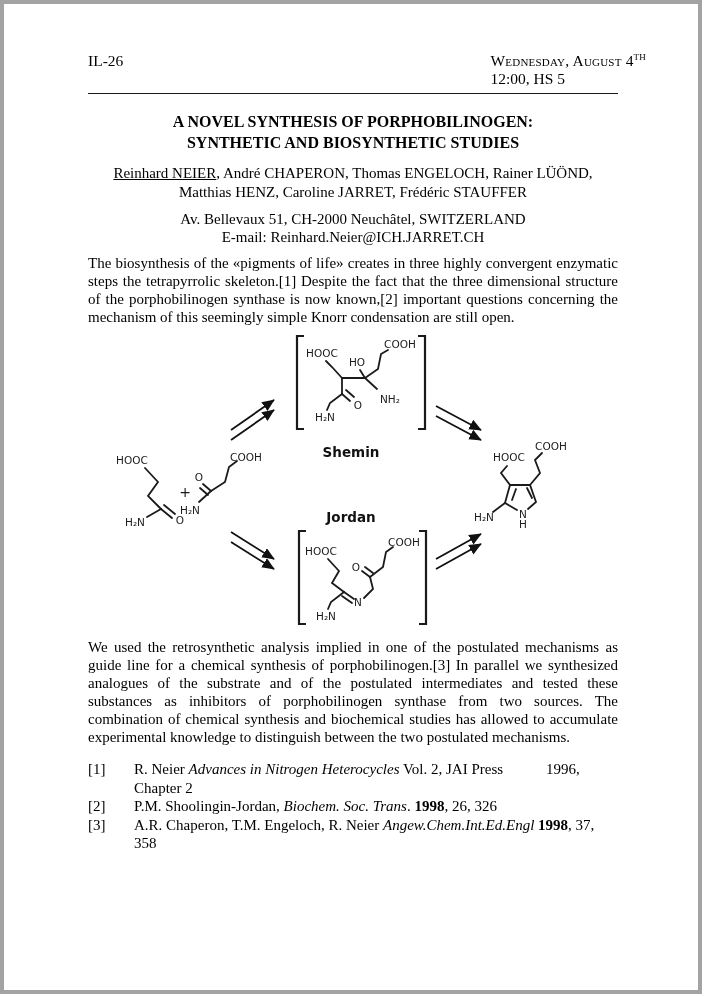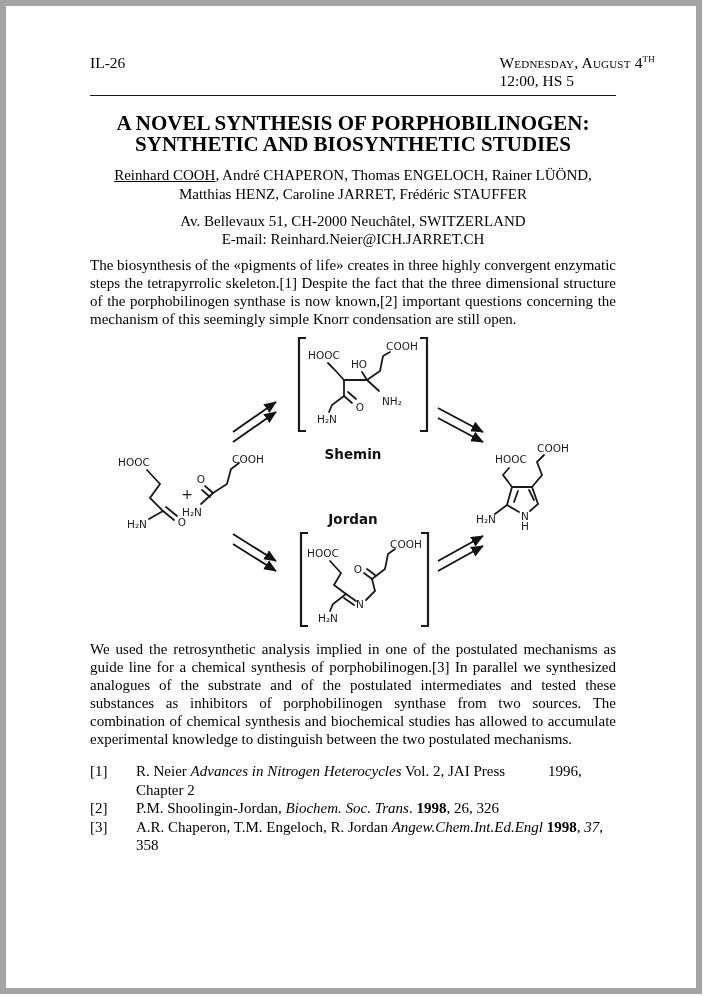--- a/index.html
+++ b/index.html
@@ -1,27 +1,27 @@
 <!DOCTYPE html>
 <html><head>
 <meta charset="utf-8">
 <style>
   html,body{margin:0;padding:0;background:#ffffff;}
   .page{
-    width:702px;height:994px;border:6px solid #a3a3a3;background:#ffffff;
+    width:702px;height:994px;border:4px solid #a3a3a3;background:#ffffff;
     box-sizing:border-box;padding:48px 80px 0 84px;color:#000;
     font-family:"Liberation Serif", serif;position:relative;overflow:hidden;
   }
   .hdr{display:flex;justify-content:space-between;align-items:baseline;
        font-size:15.5px;border-bottom:1.8px solid #1a1a1a;padding-bottom:5px;}
   .hdr-right{display:flex;align-items:baseline;flex-direction:column;}
   .hdr-date{font-variant:small-caps;letter-spacing:.2px;}
   .hdr-sup{font-size:9px;vertical-align:super;line-height:0;}
-  .hdr-time{margin-left:39px;}
-  .title{margin-top:17px;text-align:center;font-weight:bold;font-size:21px;line-height:21px;}
+  .hdr-time{margin-left:28px;}
+  .title{margin-top:17px;text-align:center;font-weight:bold;font-size:16px;line-height:21px;}
   .authors{margin-top:11px;text-align:center;font-size:15px;line-height:19px;}
   .authors .u{text-decoration:underline;}
   .affil{margin-top:8px;text-align:center;font-size:15px;line-height:18px;}
   .para{margin-top:8px;font-size:15px;line-height:18px;text-align:justify;}
   .scheme{margin-top:4px;height:302px;}
   .scheme svg{display:block;}
   .scheme text{font-family:"DejaVu Sans","Liberation Sans",sans-serif;font-size:10.5px;fill:#1a1a1a;}
   .scheme text.mech{font-size:13.5px;font-weight:bold;fill:#111;}
   .scheme text.plus{font-size:14px;font-family:"DejaVu Sans",sans-serif;}
   .bond{stroke:#1a1a1a;stroke-width:1.8;fill:none;stroke-linecap:round;}
@@ -45,21 +45,21 @@
       <span class="hdr-time">12:00, HS 5</span>
     </span>
   </div>
 
   <div class="title">
     <div>A NOVEL SYNTHESIS OF PORPHOBILINOGEN:</div>
     <div>SYNTHETIC AND BIOSYNTHETIC STUDIES</div>
   </div>
 
   <div class="authors">
-    <div><span class="u">Reinhard COOH</span><span>, André CHAPERON, Thomas ENGELOCH, Rainer LÜÖND,</span></div>
+    <div><span class="u">Reinhard NEIER</span><span>, André CHAPERON, Thomas ENGELOCH, Rainer LÜÖND,</span></div>
     <div>Matthias HENZ, Caroline JARRET, Frédéric STAUFFER</div>
   </div>
 
   <div class="affil">
     <div>Av. Bellevaux 51, CH-2000 Neuchâtel, SWITZERLAND</div>
     <div>E-mail: Reinhard.Neier@ICH.JARRET.CH</div>
   </div>
 
   <div class="para">The biosynthesis of the «pigments of life» creates in three highly convergent enzymatic steps the tetrapyrrolic skeleton.[1] Despite the fact that the three dimensional structure of the porphobilinogen synthase is now known,[2] important questions concerning the mechanism of this seemingly simple Knorr condensation are still open.</div>
 
@@ -165,17 +165,17 @@
       <div class="ref-row">
         <span class="ref-num">[1]</span>
         <span class="ref-body"><span>R. Neier </span><span style="font-style: italic;">Advances in Nitrogen Heterocycles</span><span> Vol. 2, JAI Press </span><span style="font-weight: normal; margin-left: 39px;">1996</span><span>, Chapter 2</span></span>
       </div>
       <div class="ref-row">
         <span class="ref-num">[2]</span>
         <span class="ref-body"><span>P.M. Shoolingin-Jordan, </span><span style="font-style: italic;">Biochem. Soc. Trans</span><span>. </span><span style="font-weight: bold;">1998</span><span>, </span><span style="">26</span><span>, 326</span></span>
       </div>
       <div class="ref-row">
         <span class="ref-num">[3]</span>
-        <span class="ref-body"><span>A.R. Chaperon, T.M. Engeloch, R. Jordan </span><span style="font-style: italic;">Angew.Chem.Int.Ed.Engl</span><span> </span><span style="font-weight: bold;">1998</span><span>, </span><span style="font-style: italic;">37</span><span>, 358</span></span>
+        <span class="ref-body"><span>A.R. Chaperon, T.M. Engeloch, R. Neier </span><span style="font-style: italic;">Angew.Chem.Int.Ed.Engl</span><span> </span><span style="font-weight: bold;">1998</span><span>, </span><span style="">37</span><span>, 358</span></span>
       </div>
     </div>
 
 </div>
 
 </body></html>

